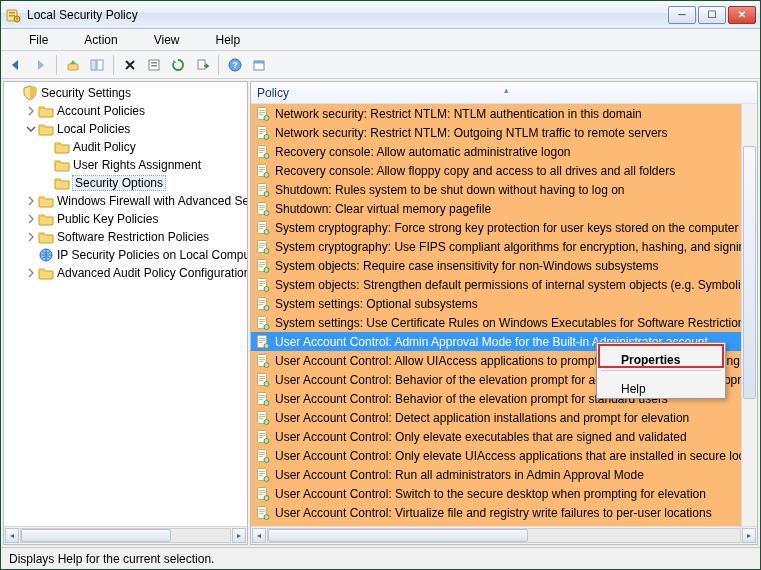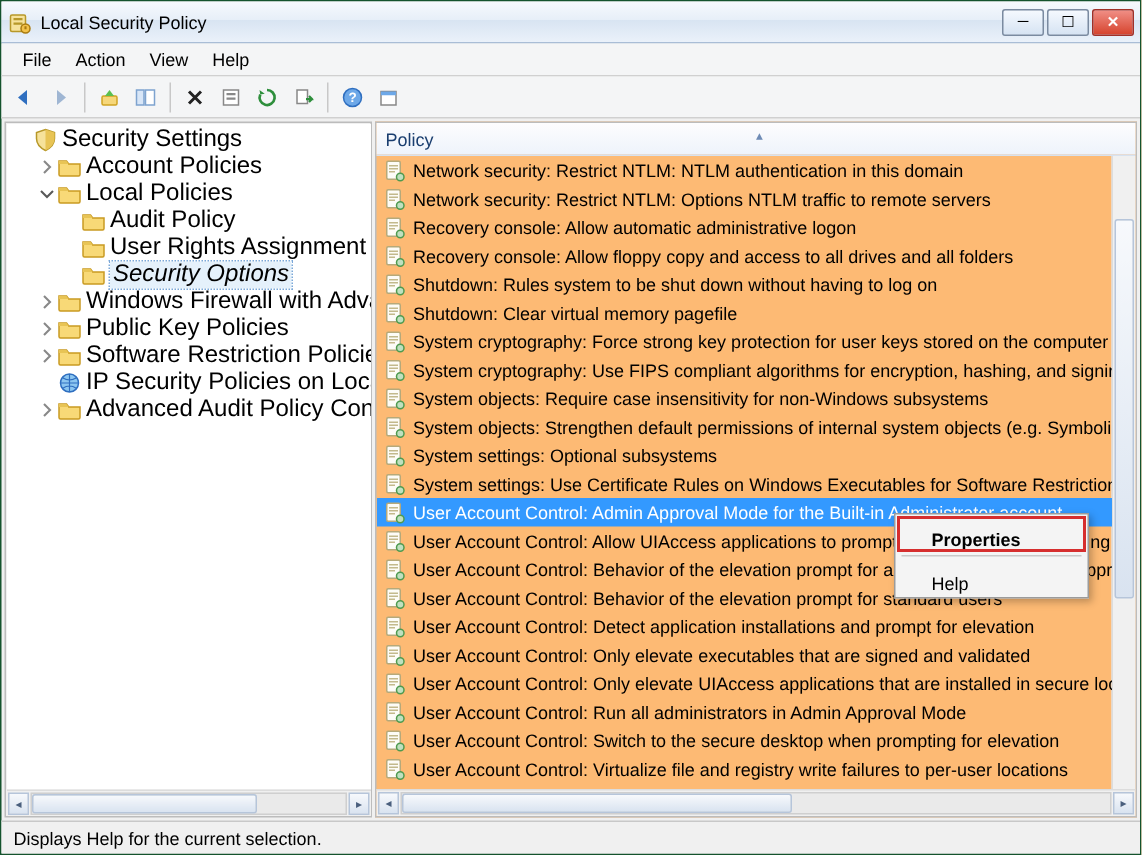--- a/index.html
+++ b/index.html
@@ -44,22 +44,22 @@
     background:linear-gradient(to bottom,#f5f9fe,#d6e3f3);
     display:flex;align-items:center;justify-content:center;
     font-size:10px;
   }
   .win-btn.close { background:linear-gradient(to bottom,#f08e85,#d6442e); border-color:#a03028; color:#fff; font-weight:bold; }
   .menubar {
     height:22px;
     background:#f4f5f6;
     display:flex;
     align-items:center;
-    padding:0 6px;
-    gap:0;
+    padding:0 20px;
+    gap:20px;
     border-bottom:1px solid #d0d0d0;
   }
   .menu-item { padding:2px 8px; cursor:default; }
   .toolbar {
     height:28px;
     background:#f4f5f6;
     display:flex;
     align-items:center;
     padding:0 4px;
     gap:2px;
@@ -106,21 +106,21 @@
   .tree-node.selected { background:#fff; }
   .expander {
     width:14px;height:14px;
     display:inline-flex;align-items:center;justify-content:center;
     color:#6a6a6a;
     font-size:9px;
     flex-shrink:0;
   }
   .sp { display:inline-block; flex-shrink:0; }
   .node-icon { width:16px;height:16px;display:inline-flex;align-items:center;justify-content:center;margin-right:3px;flex-shrink:0; }
-  .node-label { font-size:16px; }
+  .node-label { font-size:12px; }
   .right-pane .header {
     height:22px;
     background:linear-gradient(to bottom,#fdfdfe,#eef3fb);
     border-bottom:1px solid #d7e2f0;
     display:flex;
     align-items:center;
     padding:0 6px;
     color:#1a3e6f;
     font-size:12px;
     position:relative;
@@ -390,21 +390,21 @@
           </div>
           <div class="tree-node selected">
             <span class="sp" style="width:36px"></span>
             <span class="expander"></span>
             <span class="node-icon">
               <svg width="16" height="16" viewBox="0 0 16 16">
                 <path d="M1 4 h5 l1.5 2 H15 v7 a1 1 0 0 1 -1 1 H2 a1 1 0 0 1 -1 -1 Z" fill="#f8d977" stroke="#c99a22"></path>
                 <path d="M1 4 h5 l1.5 2 H1 Z" fill="#e8c455"></path>
               </svg>
             </span>
-            <span class="node-label" style="background: rgb(229, 241, 251); outline: rgb(122, 167, 216) dotted 1px; padding: 0px 2px; font-style: italic;">Security Options</span>
+            <span class="node-label" style="background: rgb(229, 241, 251); outline: rgb(122, 167, 216) dotted 1px; padding: 0px 2px;">Security Options</span>
           </div>
           <div class="tree-node">
             <span class="sp" style="width:20px"></span>
             <span class="expander">
               <svg width="10" height="10" viewBox="0 0 10 10">
                 <path d="M3 1 L7 5 L3 9" fill="none" stroke="#888" stroke-width="1.4"></path>
               </svg>
             </span>
             <span class="node-icon">
               <svg width="16" height="16" viewBox="0 0 16 16">
@@ -501,21 +501,21 @@
           <div class="policy-row">
             <span class="policy-icon">
               <svg width="16" height="16" viewBox="0 0 16 16">
                 <rect x="2.5" y="1.5" width="9" height="12" rx="1" fill="#fdfcf7" stroke="#b6a97a"></rect>
                 <rect x="4" y="4" width="6" height="1" fill="#c3b98c"></rect>
                 <rect x="4" y="6" width="6" height="1" fill="#c3b98c"></rect>
                 <rect x="4" y="8" width="4" height="1" fill="#c3b98c"></rect>
                 <circle cx="11.5" cy="12" r="2.5" fill="#bfe0bf" stroke="#4f9a4f"></circle>
               </svg>
             </span>
-            <span class="policy-label">Network security: Restrict NTLM: Options NTLM traffic to remote servers</span>
+            <span class="policy-label">Network security: Restrict NTLM: Outgoing NTLM traffic to remote servers</span>
           </div>
           <div class="policy-row">
             <span class="policy-icon">
               <svg width="16" height="16" viewBox="0 0 16 16">
                 <rect x="2.5" y="1.5" width="9" height="12" rx="1" fill="#fdfcf7" stroke="#b6a97a"></rect>
                 <rect x="4" y="4" width="6" height="1" fill="#c3b98c"></rect>
                 <rect x="4" y="6" width="6" height="1" fill="#c3b98c"></rect>
                 <rect x="4" y="8" width="4" height="1" fill="#c3b98c"></rect>
                 <circle cx="11.5" cy="12" r="2.5" fill="#bfe0bf" stroke="#4f9a4f"></circle>
               </svg>

